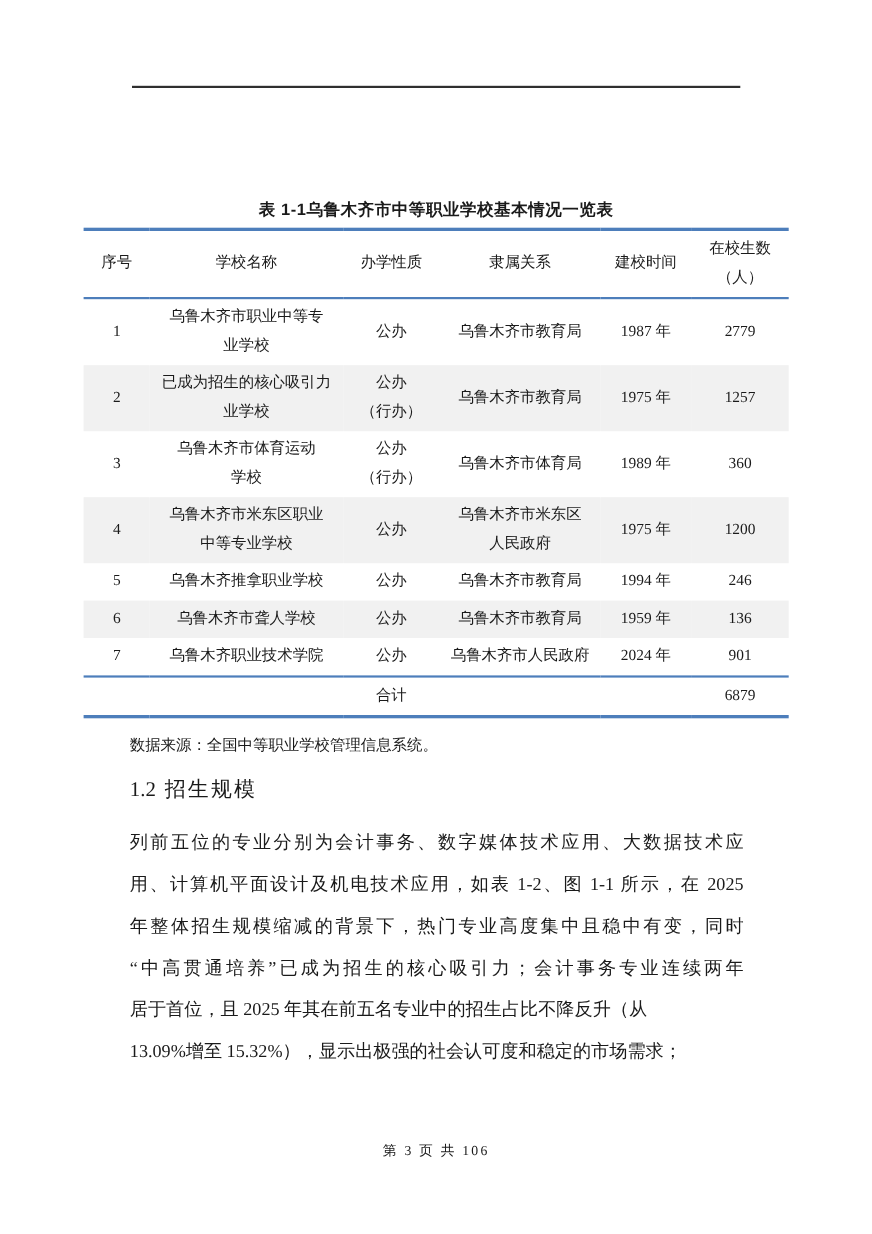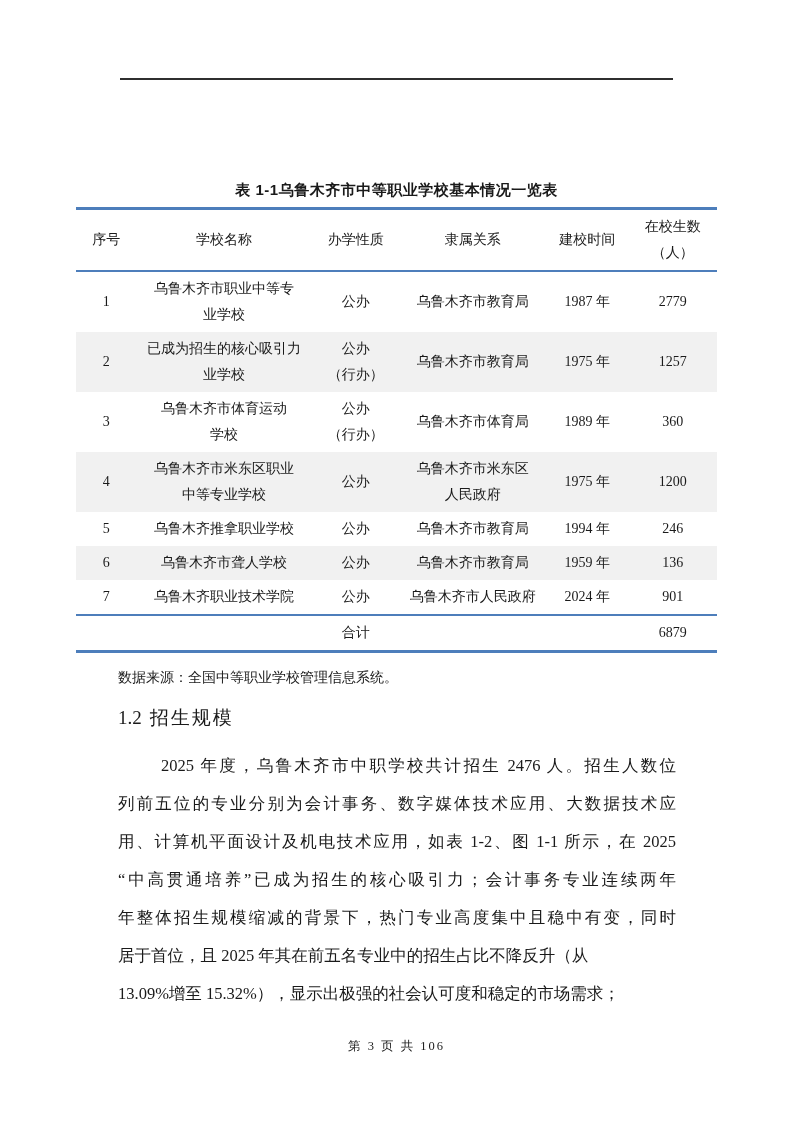--- a/index.html
+++ b/index.html
@@ -207,24 +207,23 @@
     </tbody>
   </table>
 
   <div class="data-source-note">数据来源：全国中等职业学校管理信息系统。</div>
 
   <h2 class="section-heading">
     <span class="sec-num">1.2</span><span>招生规模</span>
   </h2>
 
   <div class="body-paragraph">
-    <div class="para-line justify first-line">2025 年度，乌鲁木齐市中职学校共计招生 2476 人。招生人数位</div>
     <div class="para-line justify">列前五位的专业分别为会计事务、数字媒体技术应用、大数据技术应</div>
     <div class="para-line justify">用、计算机平面设计及机电技术应用，如表 1-2、图 1-1 所示，在 2025</div>
+    <div class="para-line justify">年整体招生规模缩减的背景下，热门专业高度集中且稳中有变，同时</div>
     <div class="para-line justify">“中高贯通培养”已成为招生的核心吸引力；会计事务专业连续两年</div>
-    <div class="para-line justify">年整体招生规模缩减的背景下，热门专业高度集中且稳中有变，同时</div>
     <div class="para-line">居于首位，且 2025 年其在前五名专业中的招生占比不降反升（从</div>
     <div class="para-line">13.09%增至 15.32%），显示出极强的社会认可度和稳定的市场需求；</div>
   </div>
 
   <div class="page-footer">第 3 页 共 106</div>
 
 </div>
 
 </body></html>

